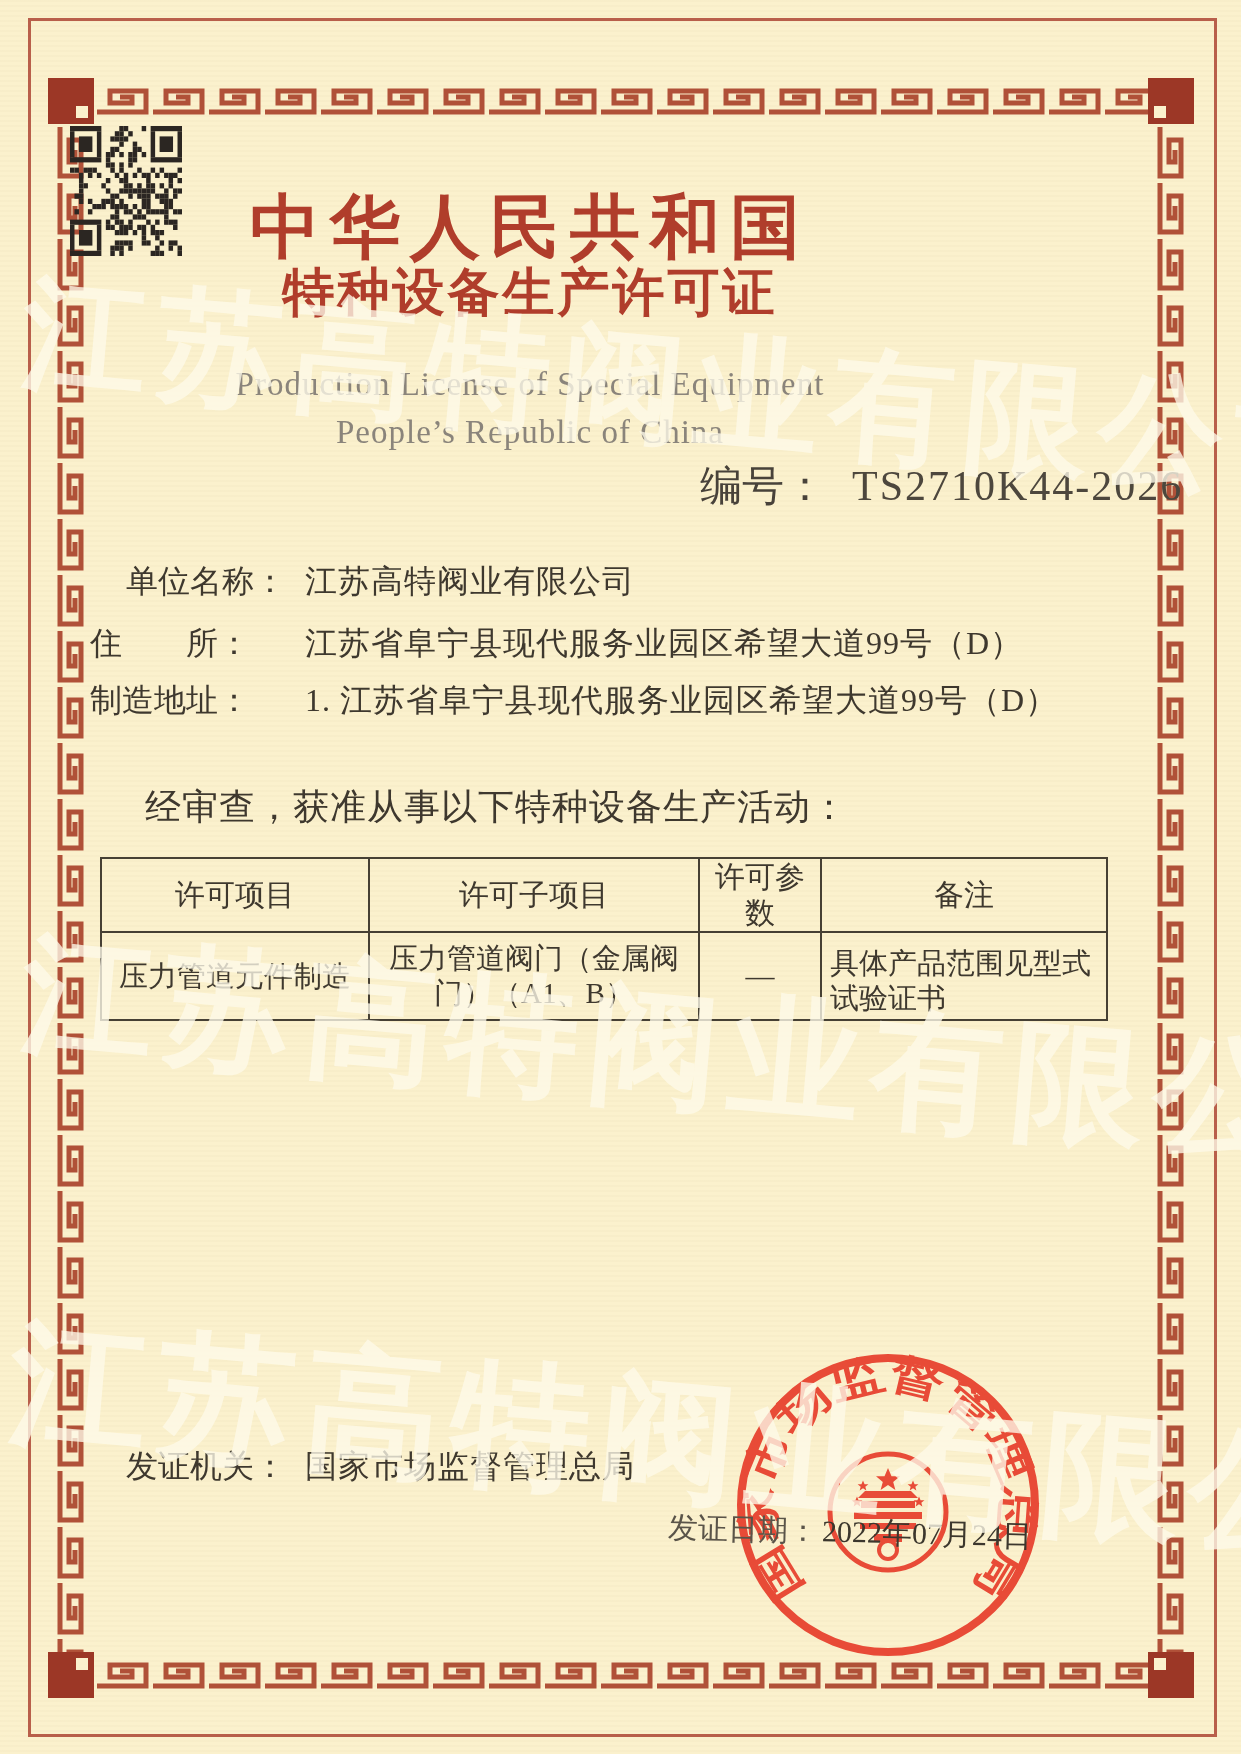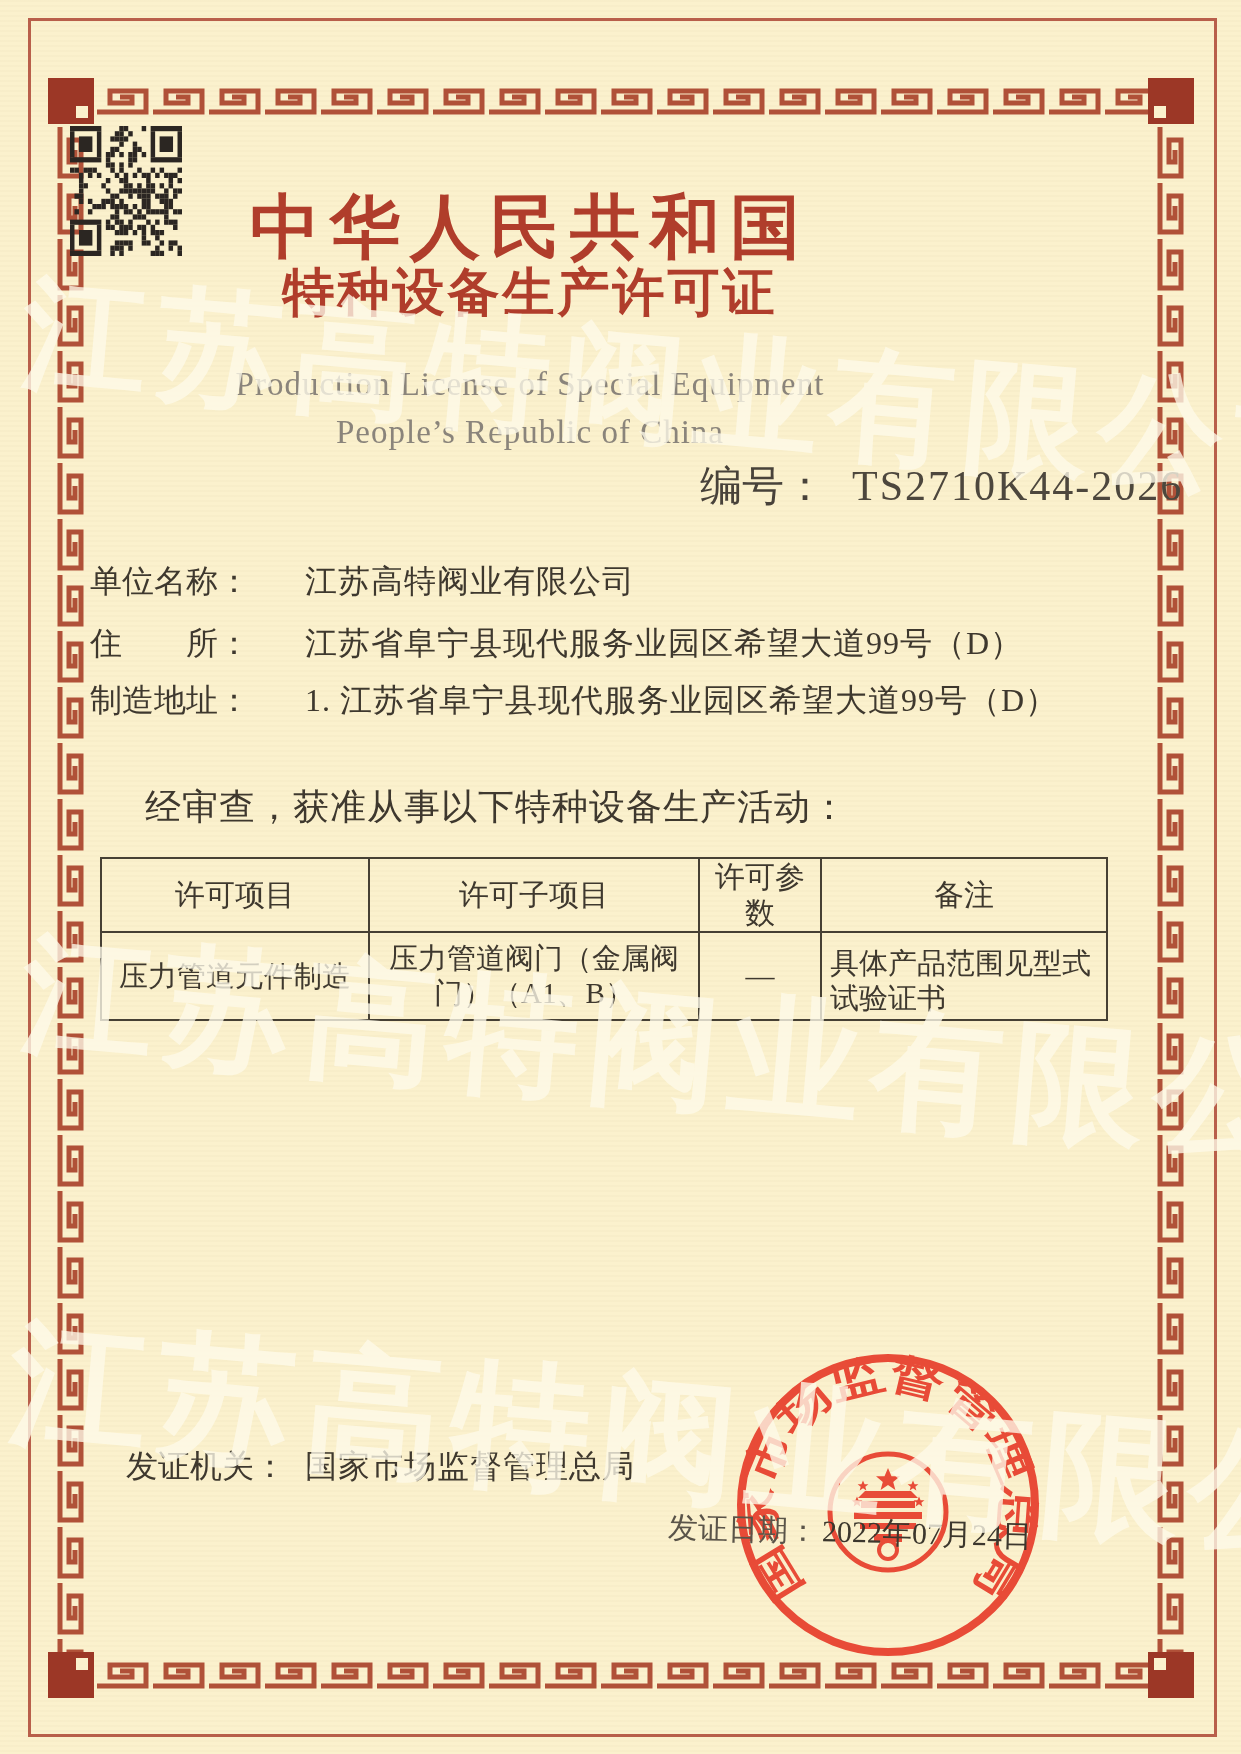--- a/index.html
+++ b/index.html
@@ -414,21 +414,21 @@
     <div class="title-cn-1">中华人民共和国</div>
     <div class="title-cn-2">特种设备生产许可证</div>
     <div class="title-en l1">Production License of Special Equipment</div>
     <div class="title-en l2">People’s Republic of China</div>
   </div>
 
   <div class="license-no">
     <span class="lbl">编号：</span><span class="val">TS2710K44-2026</span>
   </div>
 
-  <div class="field-row" style="top:560px;">
+  <div class="field-row" style="top:560px;text-align:right;">
     <span class="lbl">单位名称：</span><span class="val">江苏高特阀业有限公司</span>
   </div>
   <div class="field-row" style="top:622px;">
     <span class="lbl">住　　所：</span><span class="val">江苏省阜宁县现代服务业园区希望大道99号（D）</span>
   </div>
   <div class="field-row" style="top:679px;">
     <span class="lbl">制造地址：</span><span class="val">1. 江苏省阜宁县现代服务业园区希望大道99号（D）</span>
   </div>
 
   <div class="statement">经审查，获准从事以下特种设备生产活动：</div>

